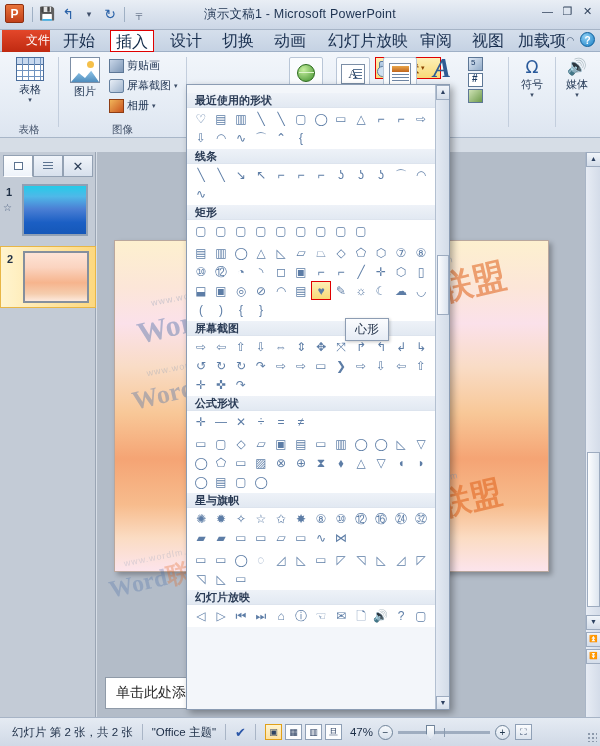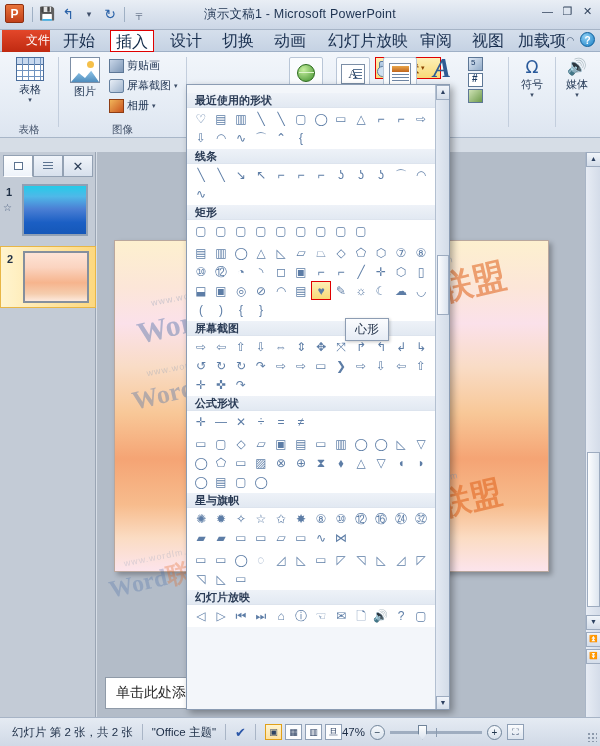--- a/index.html
+++ b/index.html
@@ -802,21 +802,21 @@
     <span>"Office 主题"</span>
     <span class="st-sep"></span>
     <span class="st-check">✔</span>
     <span class="st-sep"></span>
     <span class="view-btns">
       <span class="vb sel">▣</span>
       <span class="vb">▦</span>
       <span class="vb">▥</span>
       <span class="vb">旦</span>
     </span>
-    <span class="zoom-row" style="margin-left:0;justify-content:flex-end;">
+    <span class="zoom-row" style="margin-left:8px;justify-content:flex-end;">
       <span>47%</span>
       <span class="zcirc">−</span>
       <span class="ztrack">
         <span class="tick" style="left:46px;"></span>
         <span class="zhandle"></span>
       </span>
       <span class="zcirc">+</span>
       <span class="fitbtn">⛶</span>
     </span>
     <span class="resizer"></span>

